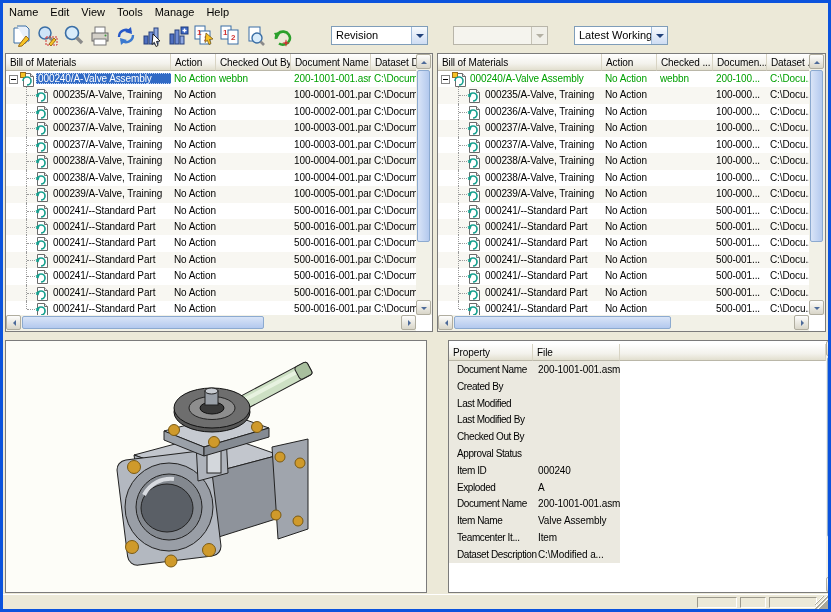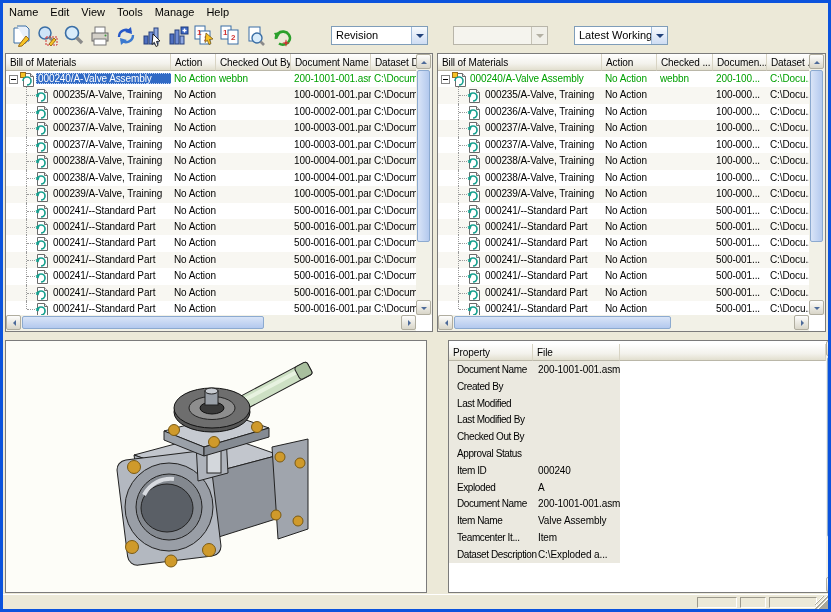--- a/index.html
+++ b/index.html
@@ -772,21 +772,21 @@
         <div class="prow">
           <span class="pname">Item Name</span>
           <span class="pval">Valve Assembly</span>
         </div>
         <div class="prow">
           <span class="pname">Teamcenter It...</span>
           <span class="pval">Item</span>
         </div>
         <div class="prow">
           <span class="pname">Dataset Description</span>
-          <span class="pval">C:\Exploded a...</span>
+          <span class="pval">C:\Modified a...</span>
         </div>
       </div>
       <div class="vscroll" style="height: 251px;">
         <div class="sbtn up" style="top: 0px;"></div>
         <div class="sbtn down" style="bottom: 0px;"></div>
         <div class="thumbv" style="top: 16px; height: 179.58px;"></div>
       </div>
     </div>
 
   <div class="statusbar">

